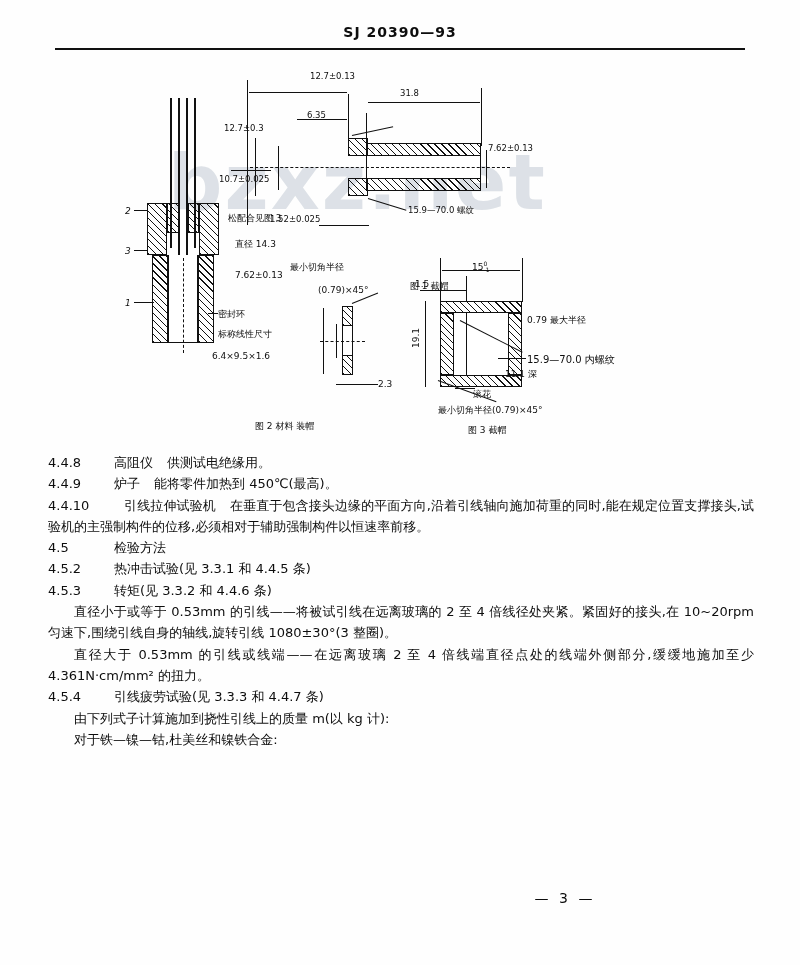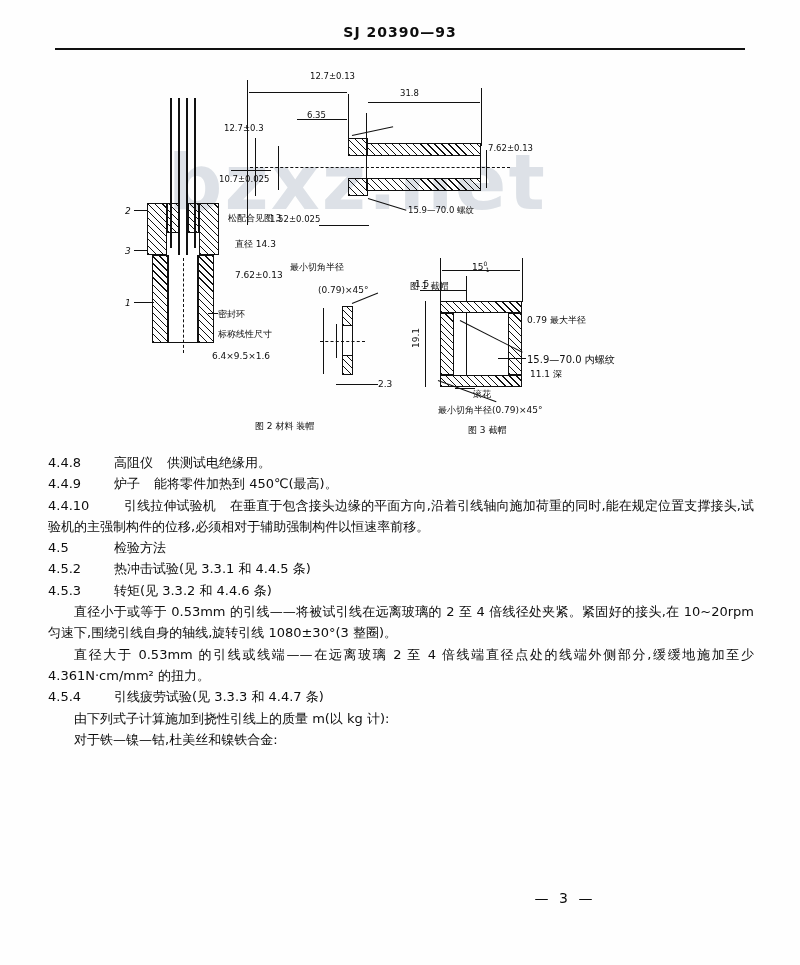--- a/index.html
+++ b/index.html
@@ -182,21 +182,21 @@
 
       <div class="ln" style="left:440px;top:200px;width:1px;height:44px;"></div>
       <div class="ln" style="left:522px;top:200px;width:1px;height:44px;"></div>
       <div class="ln" style="left:442px;top:212px;width:78px;height:1px;"></div>
       <div class="ln" style="left:466px;top:218px;width:1px;height:26px;"></div>
       <div class="ln" style="left:420px;top:232px;width:46px;height:1px;"></div>
       <div class="ln" style="left:425px;top:243px;width:1px;height:86px;"></div>
 
       <div class="fg" style="left:527px;top:258px;font-size:9px;">0.79 最大半径</div>
       <div class="fg" style="left:527px;top:296px;font-size:10px;">15.9—70.0 内螺纹</div>
-      <div class="fg" style="left:530px;top:312px;font-size:9px;">11.1 深</div>
+      <div class="fg" style="left:505px;top:312px;font-size:9px;">11.1 深</div>
       <div class="ln" style="left:460px;top:262px;width:70px;height:1px;transform:rotate(27deg);transform-origin:left;"></div>
       <div class="ln" style="left:510px;top:300px;width:16px;height:1px;"></div>
 
       <div class="fg" style="left:473px;top:332px;font-size:9px;">滚花</div>
       <div class="fg" style="left:438px;top:348px;font-size:9px;">最小切角半径(0.79)×45°</div>
       <div class="ln" style="left:455px;top:330px;width:20px;height:1px;"></div>
       <div class="ln" style="left:438px;top:322px;width:62px;height:1px;transform:rotate(20deg);transform-origin:left;"></div>
 
       <div class="cap" style="left:468px;top:366px;">图 3  截帽</div>
     </div>

